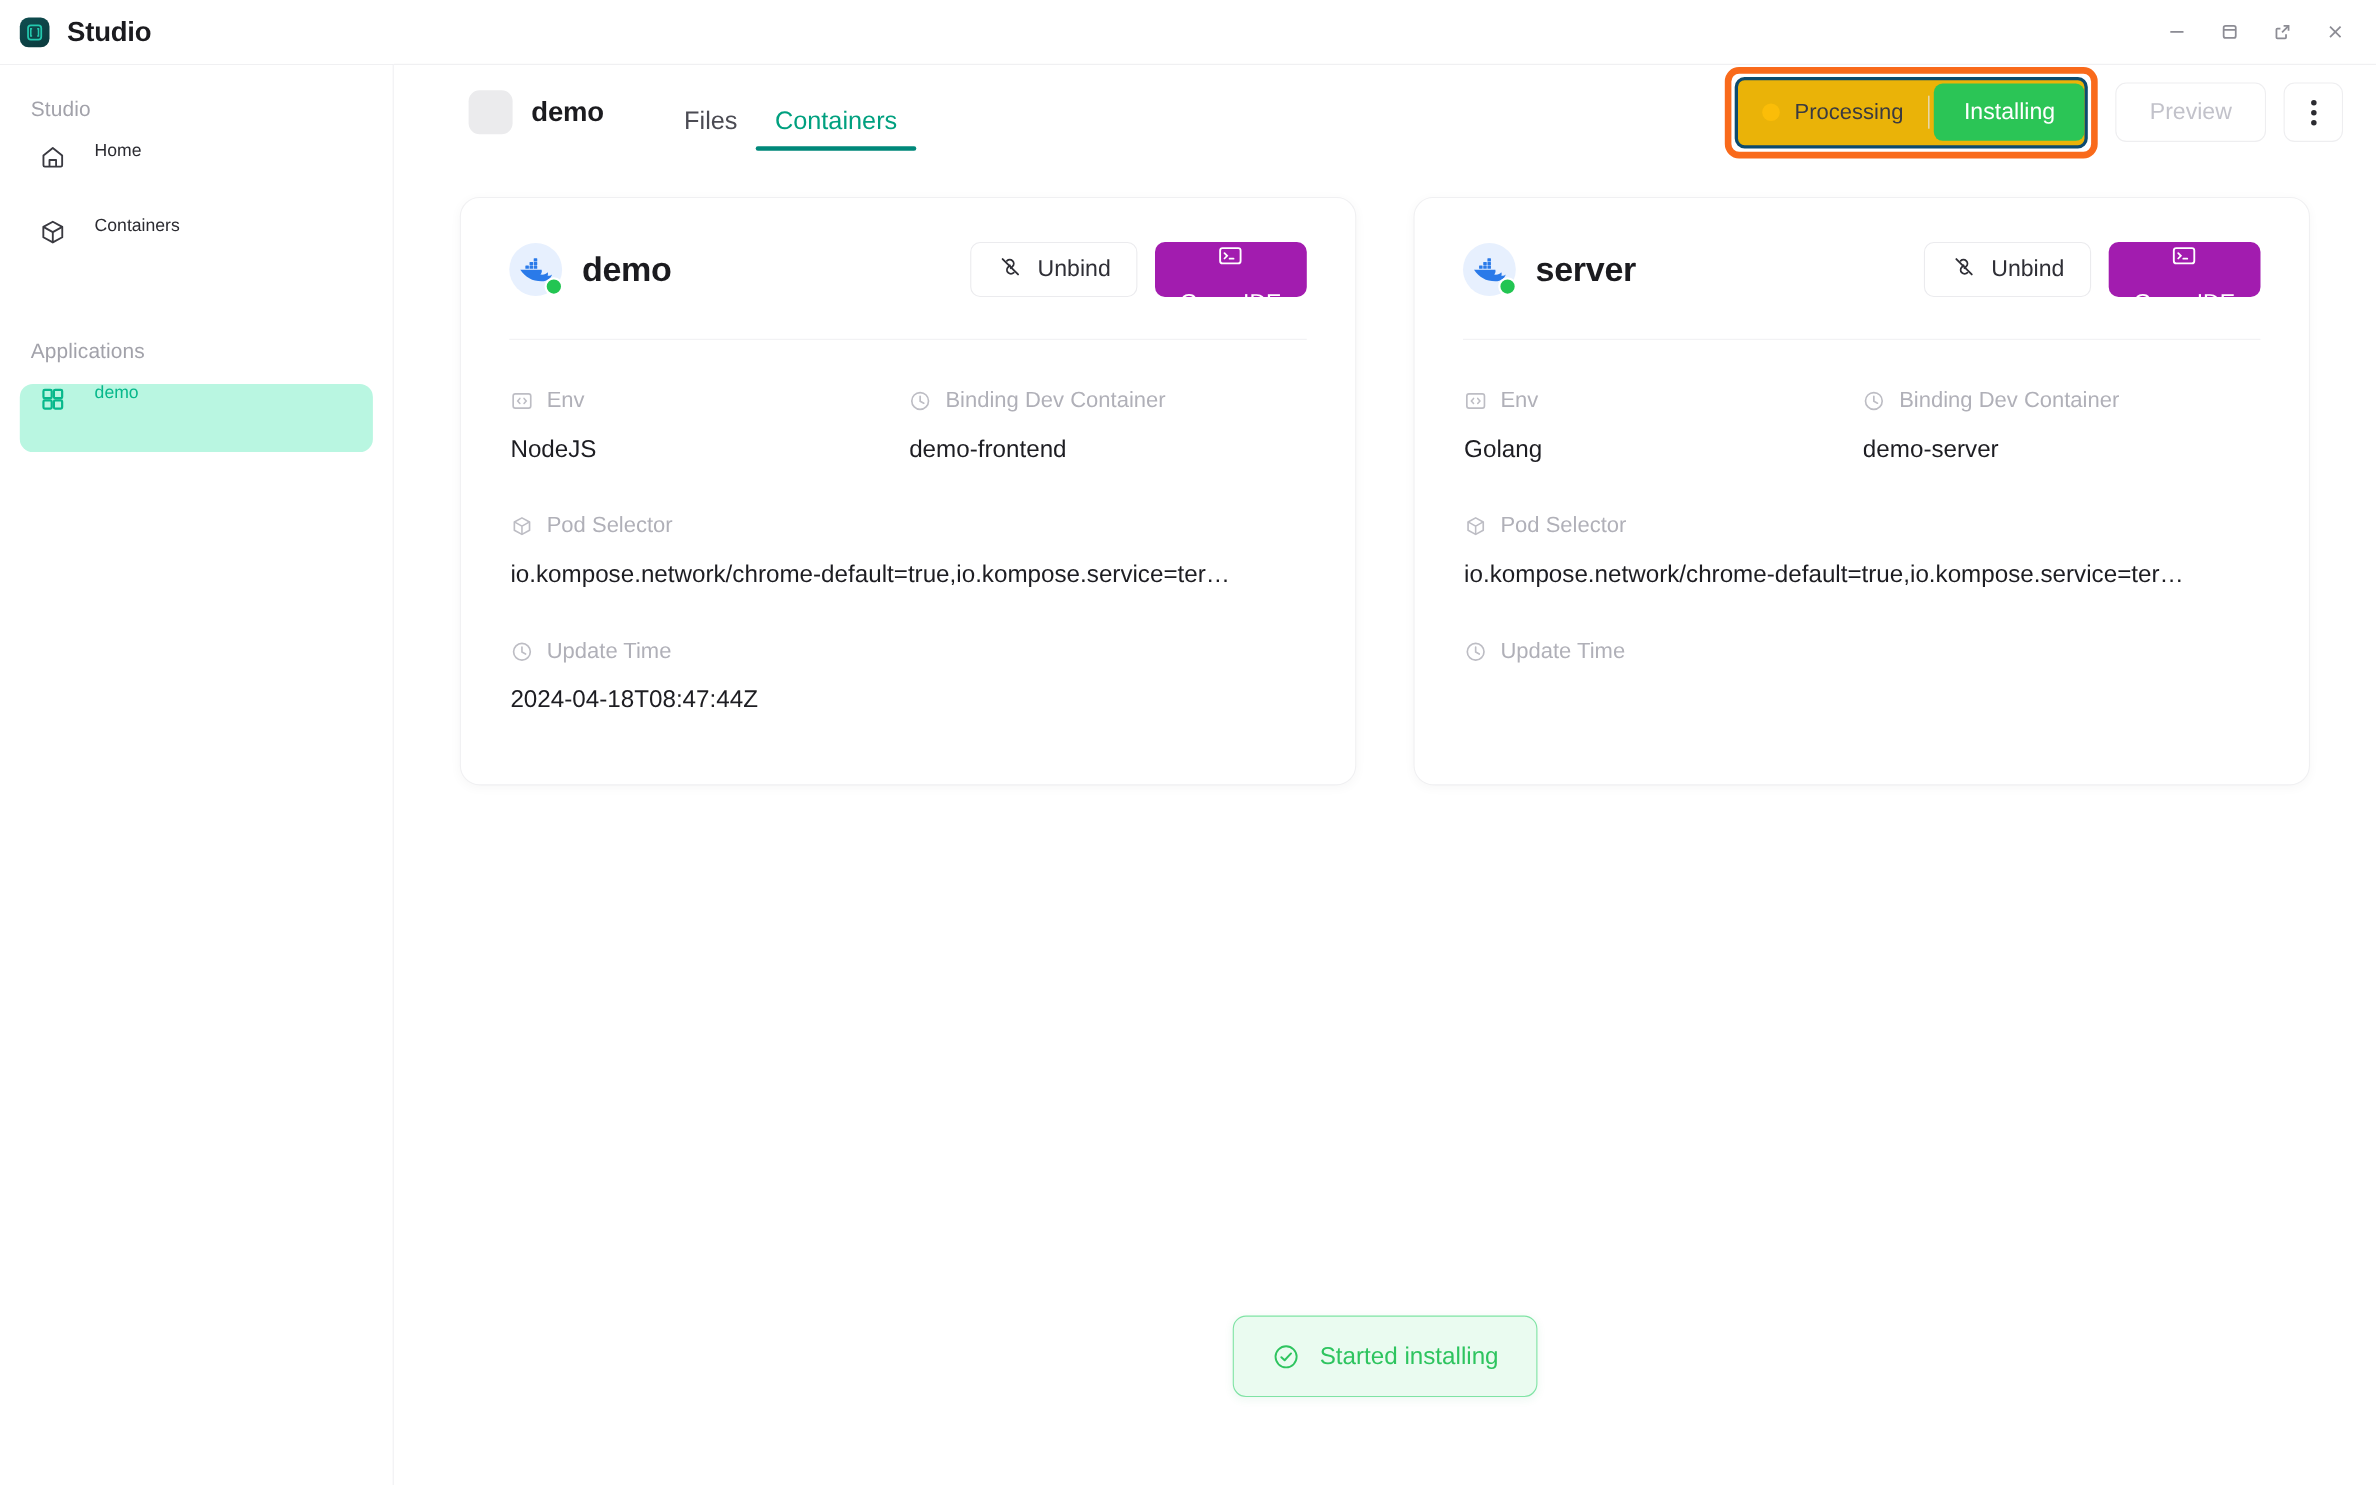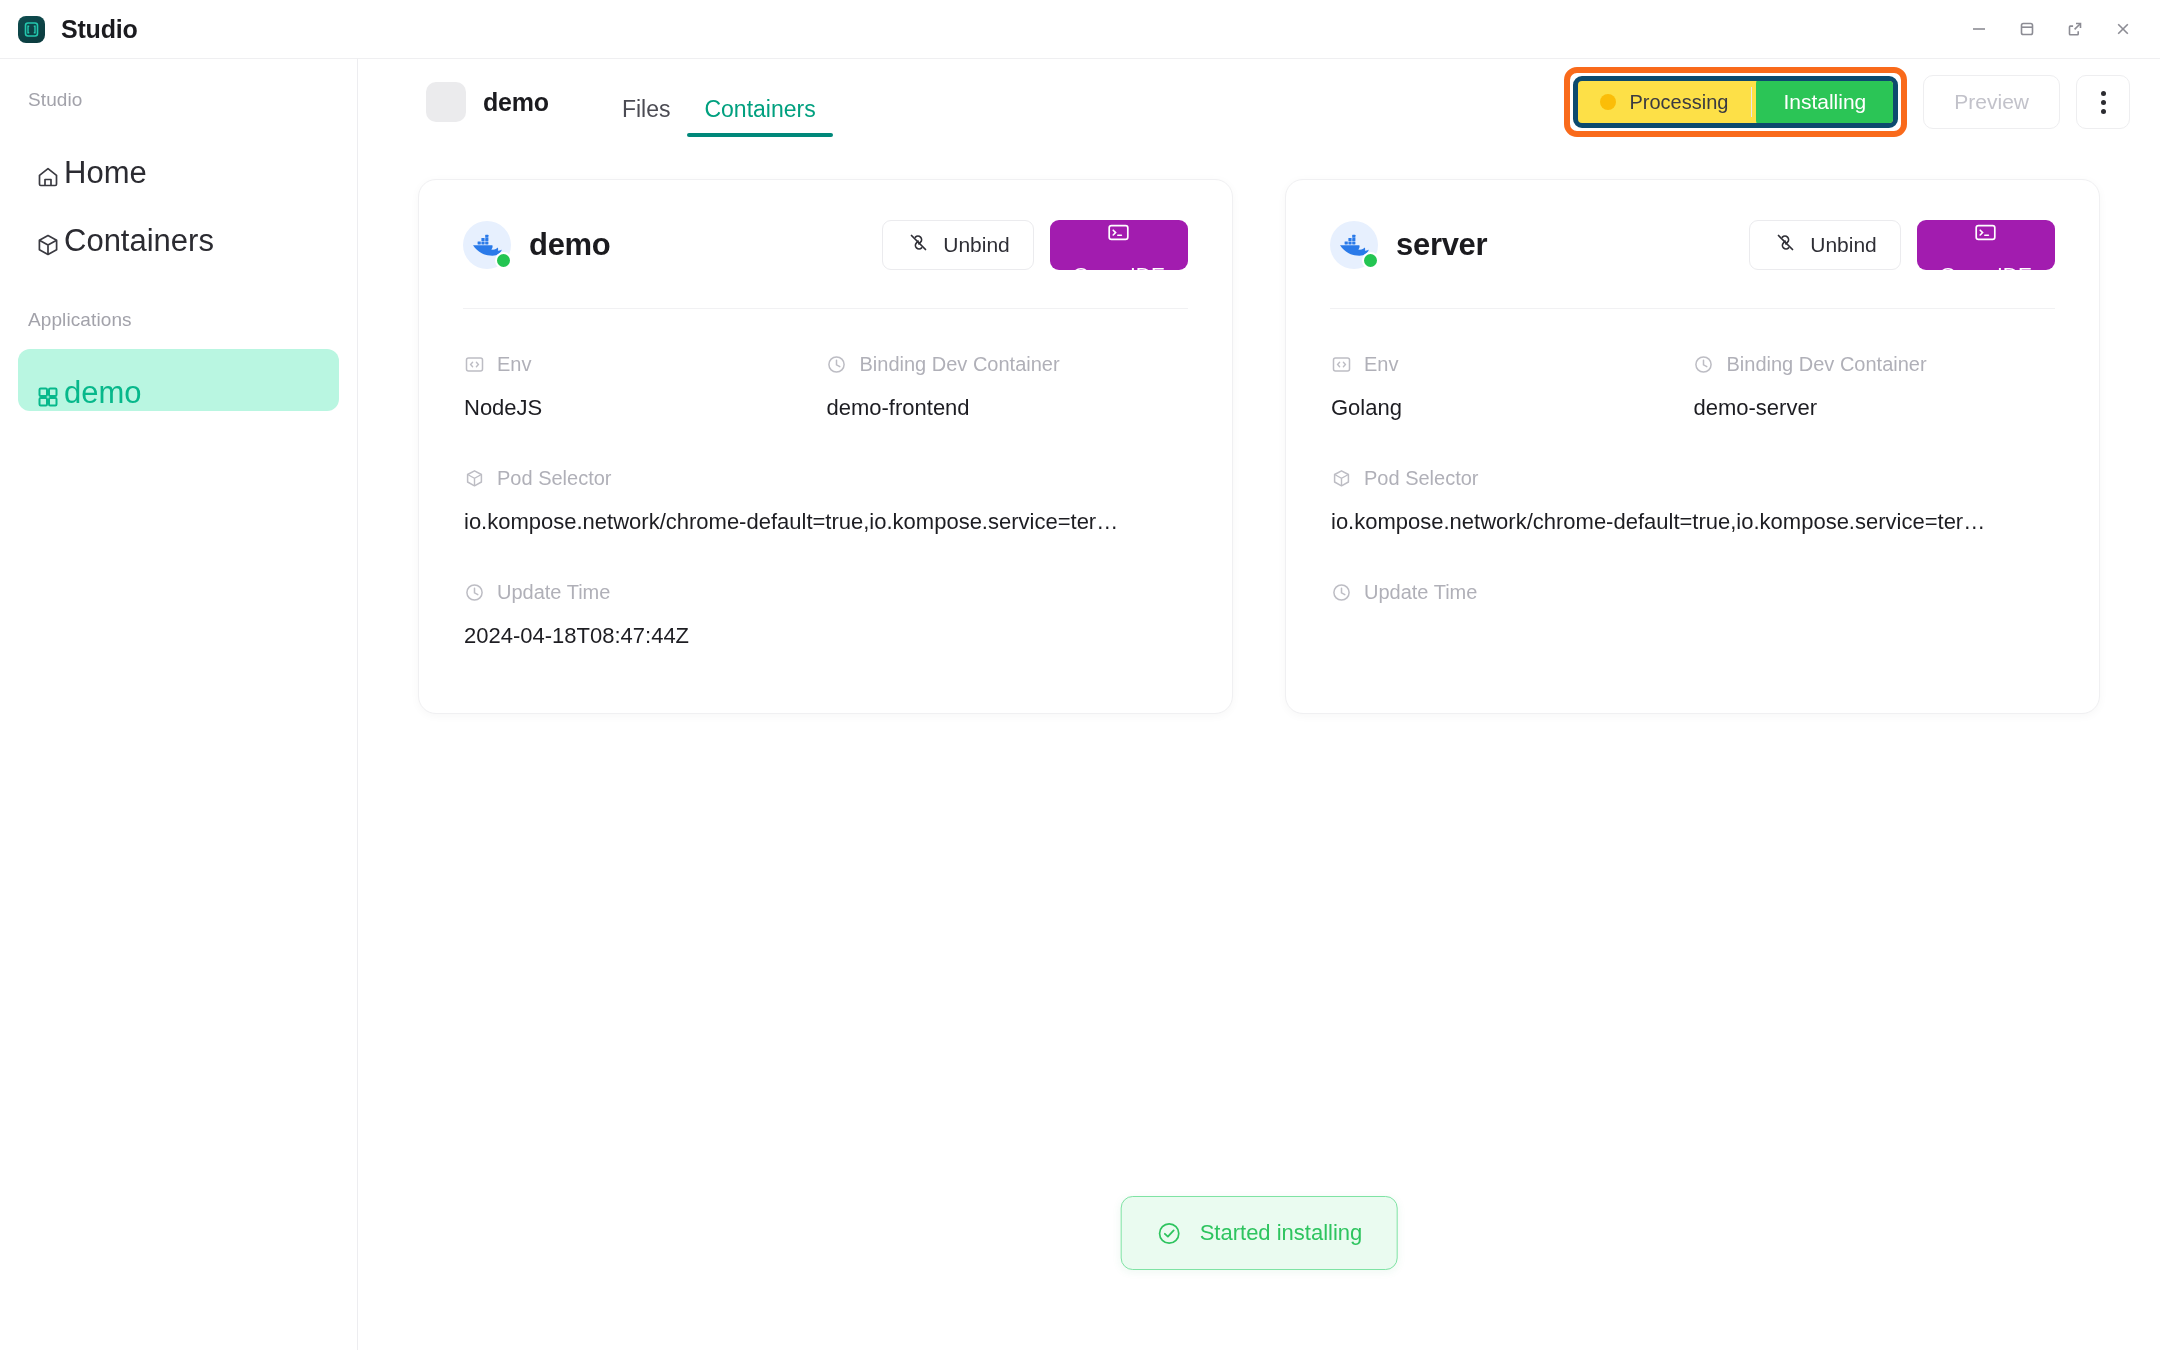--- a/index.html
+++ b/index.html
@@ -64,28 +64,28 @@
   .side-section-label {
     font-size: 19px;
     color: #a2a2aa;
     padding: 0 8px 0 10px;
     margin: 8px 0 18px 0;
     letter-spacing: 0.1px;
   }
   .side-section-label.second { margin-top: 50px; }
   .side-item {
     display: flex;
-    align-items: flex-end;
-    gap: 2px;
+    align-items: flex-start;
+    gap: 24px;
     height: 62px;
     padding: 0 16px;
     border-radius: 12px;
     margin-bottom: 6px;
     color: #2b2b31;
-    font-size: 31px;
+    font-size: 16px;
   }
   .side-item .side-ico {
     width: 28px; height: 28px;
     display: flex; align-items: center; justify-content: center;
     flex: none;
   }
   .side-item .side-ico svg { display: block; }
   .side-item.active {
     background: #b9f6e1;
     color: #07b88b;
@@ -152,24 +152,24 @@
     position: relative;
     border: 6px solid #f96a1b;
     border-radius: 13px;
     padding: 3px;
     display: flex;
     align-items: center;
   }
   .status-group {
     display: flex;
     align-items: center;
-    background: #fde047;
-    border: 5px solid #0c4a6e;
+    background: #eab308;
+    border: 3px solid #0c4a6e;
     border-radius: 9px;
-    height: 52px;
+    height: 65px;
     overflow: hidden;
   }
   .status-pill {
     display: flex; align-items: center; gap: 13px;
     padding: 0 23px 0 22px;
     height: 52px;
   }
   .status-dot {
     width: 16px; height: 16px; border-radius: 50%;
     background: #fbbd08;

